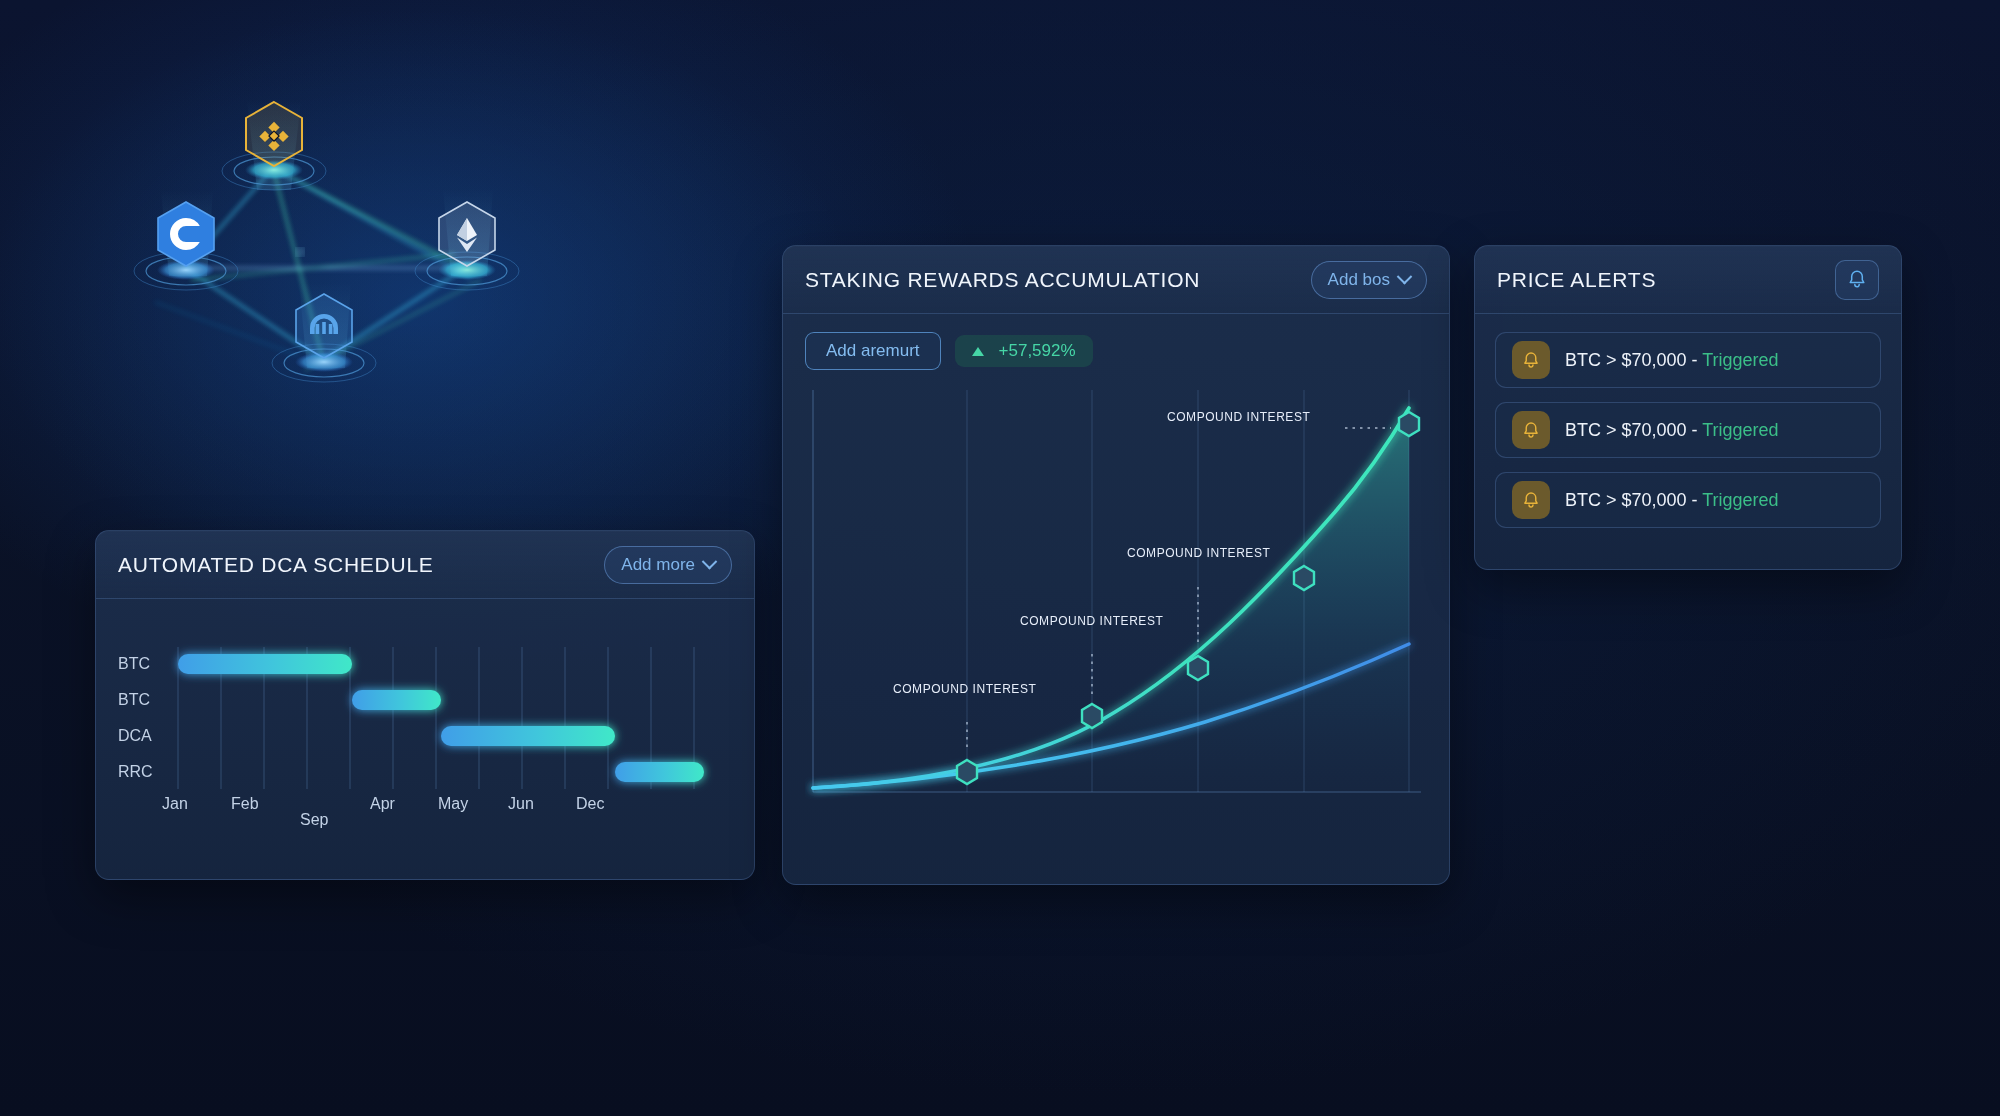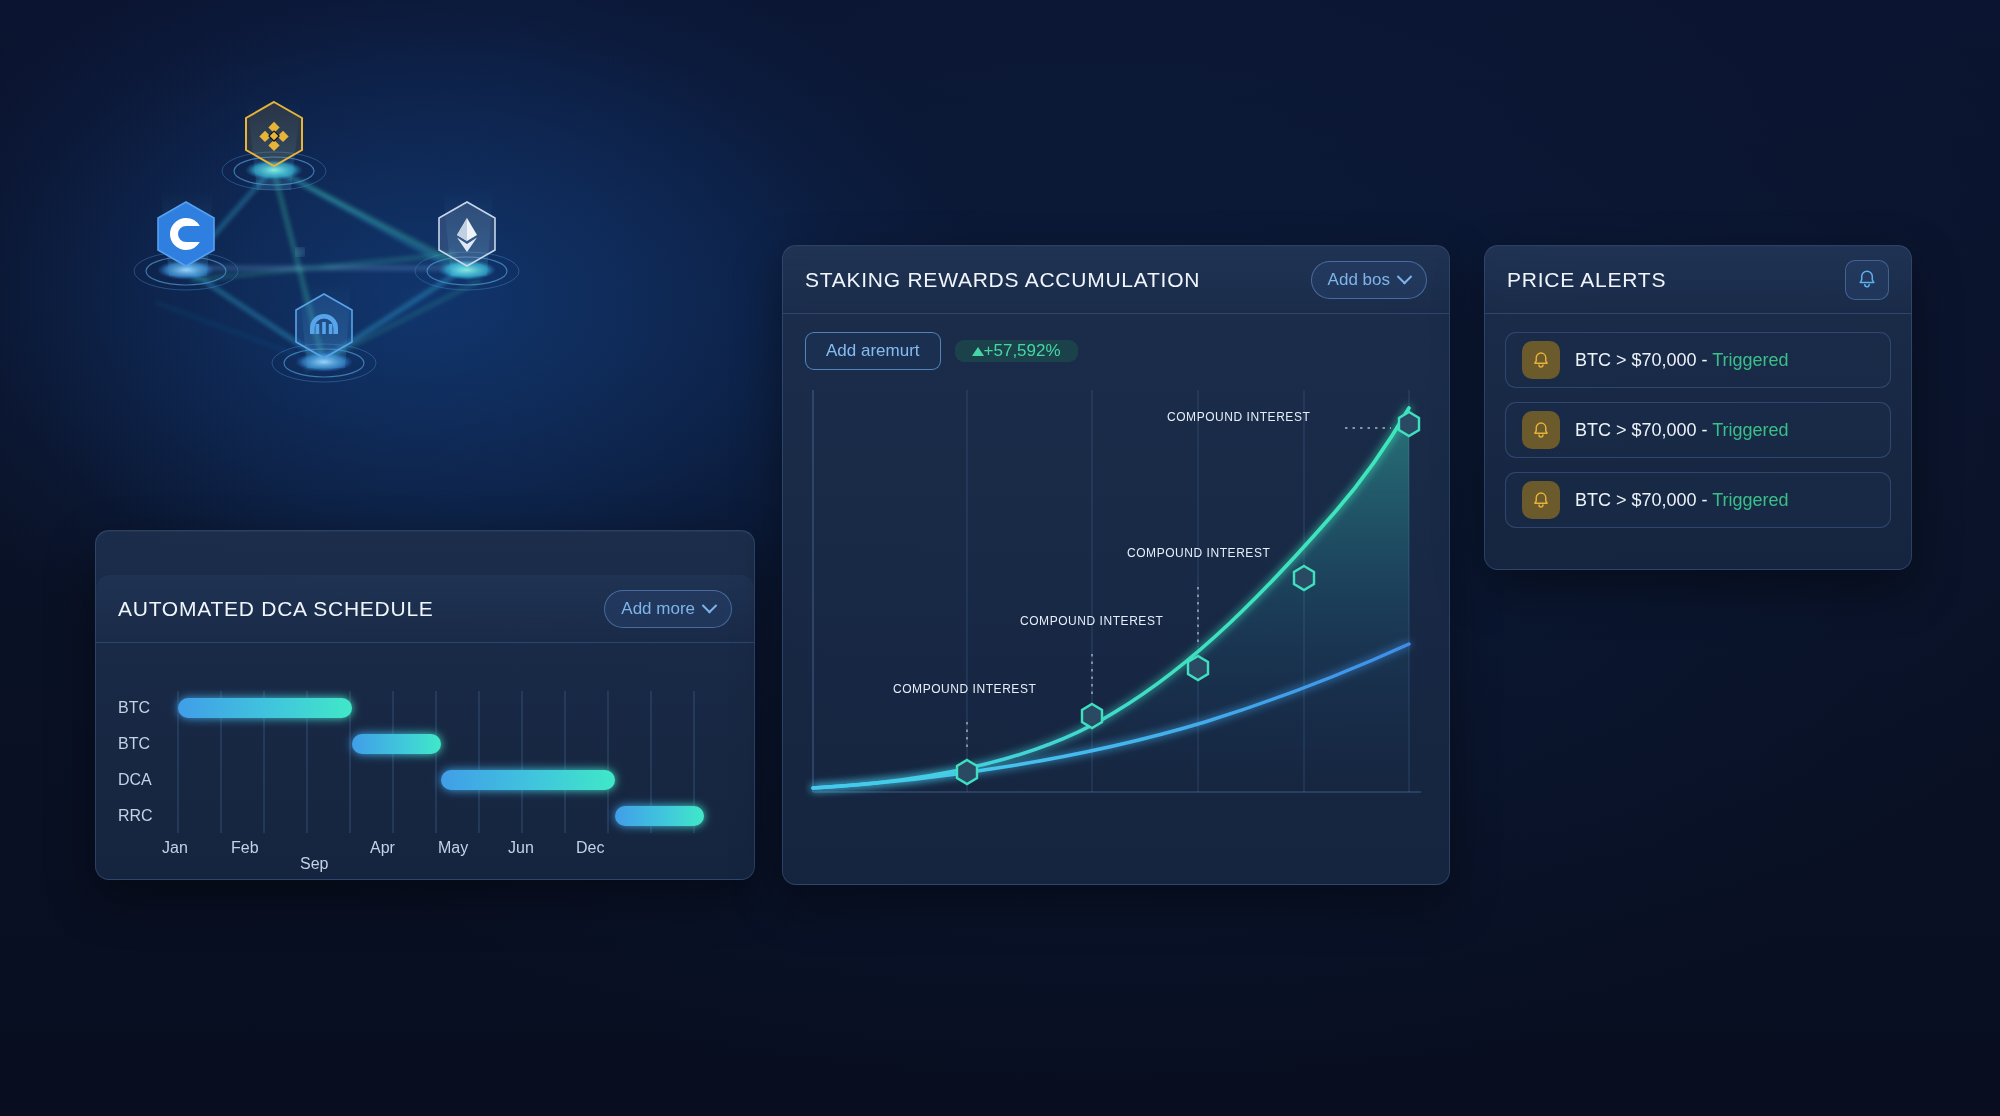--- a/index.html
+++ b/index.html
@@ -61,51 +61,51 @@
   .btn-outline{
     display:inline-flex; align-items:center; justify-content:center;
     height:38px; padding:0 20px;
     border:1px solid rgba(96,160,224,.75);
     border-radius:9px;
     color:#84bcf0; font-size:17px;
     background:rgba(30,54,92,.40);
     white-space:nowrap;
   }
   .badge-green{
-    display:inline-flex; align-items:center; gap:0;
-    height:22px; padding:0 17px;
+    display:inline-flex; align-items:center; gap:15px;
+    height:32px; padding:0 17px;
     border-radius:9px;
     background:rgba(30,86,76,.55);
     color:#46d6a6; font-size:17px; white-space:nowrap;
   }
   .tri{ width:0;height:0;border-left:6px solid transparent;border-right:6px solid transparent;
         border-bottom:9px solid #46d6a6; }
 
   
   #dca{ left:95px; top:530px; width:660px; height:350px; }
-  #dca .panel-head{ height:68px;margin-top:44px; }
+  #dca .panel-head{ height:68px; }
   .dca-body{ padding:22px 22px 0 22px; }
   .dca-top{ display:flex; align-items:flex-start; justify-content:space-between; gap:18px; }
   .dca-desc{ font-size:18px; line-height:1.42; color:#e4ecf7; max-width:380px; }
   .gantt{ position:relative; margin-top:22px; height:175px; }
   .gantt svg{ position:absolute; inset:0; }
   .grow-label{ position:absolute; left:0; font-size:16px; color:#c3d2e6; }
 
   
   #staking{ left:782px; top:245px; width:668px; height:640px; }
   #staking .panel-head{ height:68px; }
   .stake-body{ padding:18px 22px 0 22px; }
   .stake-ctrls{ display:flex; align-items:center; gap:14px; }
   .chartwrap{ position:relative; margin-top:12px; height:480px; }
   .chartwrap svg{ position:absolute; inset:0; }
   .ann{ position:absolute; font-size:12px; letter-spacing:.55px; color:#e7eefa;
         text-align:center; line-height:1.25; white-space:nowrap; }
 
   
-  #alerts{ left:1474px; top:245px; width:428px; height:325px;margin-left:10px; }
+  #alerts{ left:1474px; top:245px; width:428px; height:325px; }
   #alerts .panel-head{ height:68px; }
   .bell-btn{
     width:44px;height:40px;border-radius:10px;
     border:1px solid rgba(104,152,214,.45);
     background:rgba(40,66,108,.45);
     display:flex;align-items:center;justify-content:center;
   }
   .alerts-body{ padding:18px 20px; display:flex; flex-direction:column; gap:14px; }
   .alert-row{
     display:flex; align-items:center; gap:15px;

